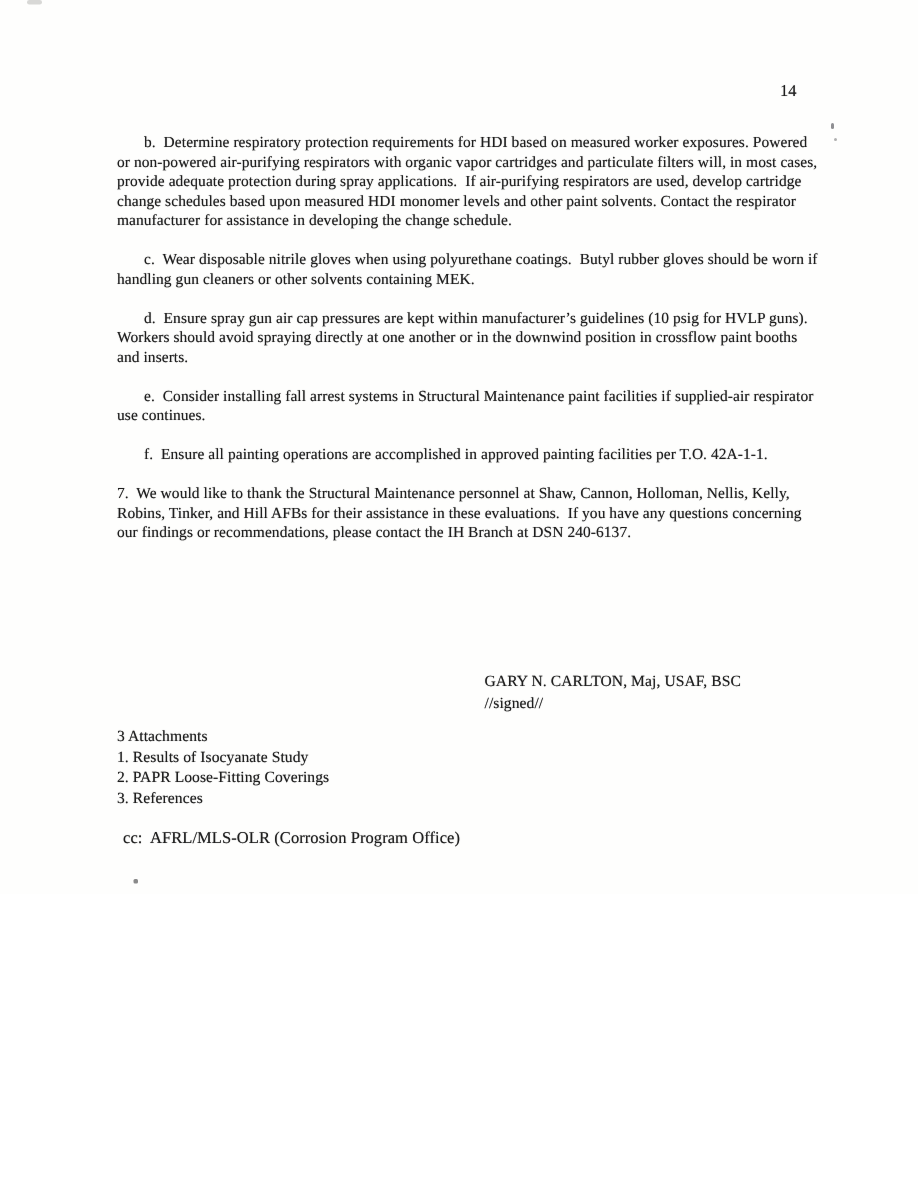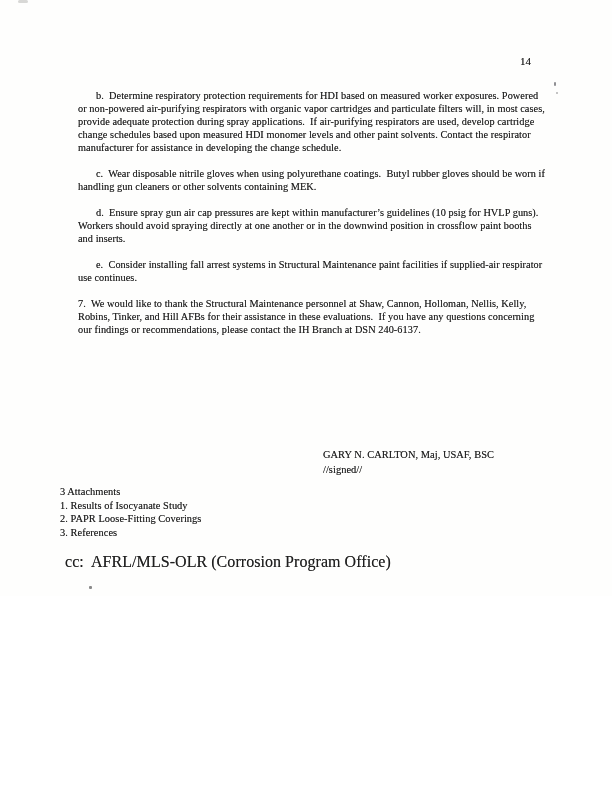--- a/index.html
+++ b/index.html
@@ -38,28 +38,28 @@
   }
   .para.indent { text-indent: 18px; font-family: Liberation Serif, serif; }
   .signature-block {
     position: absolute;
     left: 323px; top: 448px;
     font-size: 10.4px;
     line-height: 14.6px;
   }
   .attachments-block {
     position: absolute;
-    left: 60px; top: 485px;
+    left: 78px; top: 485px;
     font-size: 10.4px;
     line-height: 13.7px;
   }
   .cc-line {
     position: absolute;
-    left: 65px; top: 553px;
-    font-size: 16px;
+    left: 82px; top: 553px;
+    font-size: 11px;
     white-space: pre-wrap;
   }
   .speck {
     position: absolute;
     background: #9a9a9a;
     border-radius: 1px;
   }
   .speck-1 { left: 554px; top: 82px;  width: 2px; height: 4px; background:#8f8f93; }
   .speck-2 { left: 556px; top: 92px;  width: 2px; height: 2px; background:#b0b0b0; }
   .speck-3 { left: 89px;  top: 586px; width: 3px; height: 3px; background:#8a8a8a; }
@@ -77,20 +77,21 @@
 
   <div class="smudge-top"></div>
 
   <div class="page-number scantext">14</div>
 
   <div class="body-text scantext">
     <p class="para indent">b.  Determine respiratory protection requirements for HDI based on measured worker exposures. Powered or non-powered air-purifying respirators with organic vapor cartridges and particulate filters will, in most cases, provide adequate protection during spray applications.  If air-purifying respirators are used, develop cartridge change schedules based upon measured HDI monomer levels and other paint solvents. Contact the respirator manufacturer for assistance in developing the change schedule.</p>
     <p class="para indent">c.  Wear disposable nitrile gloves when using polyurethane coatings.  Butyl rubber gloves should be worn if handling gun cleaners or other solvents containing MEK.</p>
     <p class="para indent">d.  Ensure spray gun air cap pressures are kept within manufacturer’s guidelines (10 psig for HVLP guns).  Workers should avoid spraying directly at one another or in the downwind position in crossflow paint booths and inserts.</p>
     <p class="para indent">e.  Consider installing fall arrest systems in Structural Maintenance paint facilities if supplied-air respirator use continues.</p>
+    <p class="para indent">f.  Ensure all painting operations are accomplished in approved painting facilities per T.O. 42A-1-1.</p>
     <p class="para">7.  We would like to thank the Structural Maintenance personnel at Shaw, Cannon, Holloman, Nellis, Kelly, Robins, Tinker, and Hill AFBs for their assistance in these evaluations.  If you have any questions concerning our findings or recommendations, please contact the IH Branch at DSN 240-6137.</p>
   </div>
 
   <div class="signature-block scantext">
     <div>GARY N. CARLTON, Maj, USAF, BSC</div>
     <div>//signed//</div>
   </div>
 
   <div class="attachments-block scantext">
     <div>3 Attachments</div>

